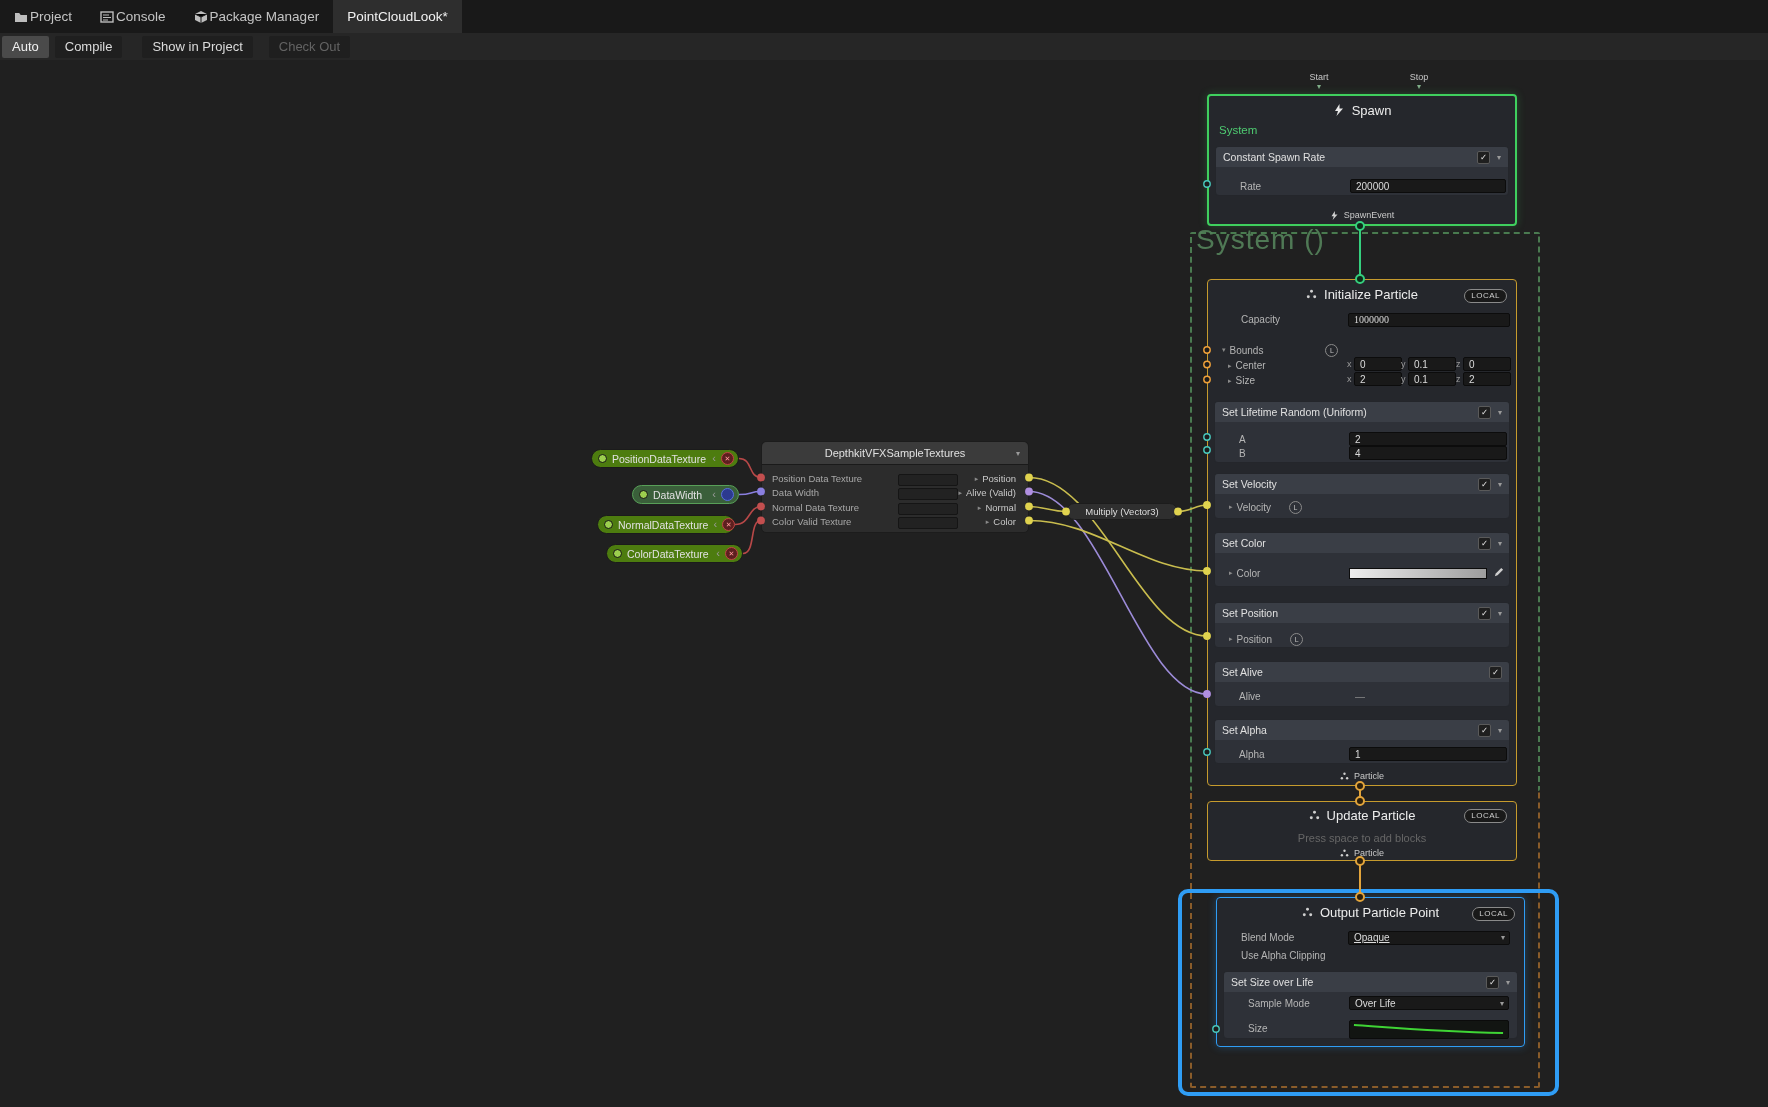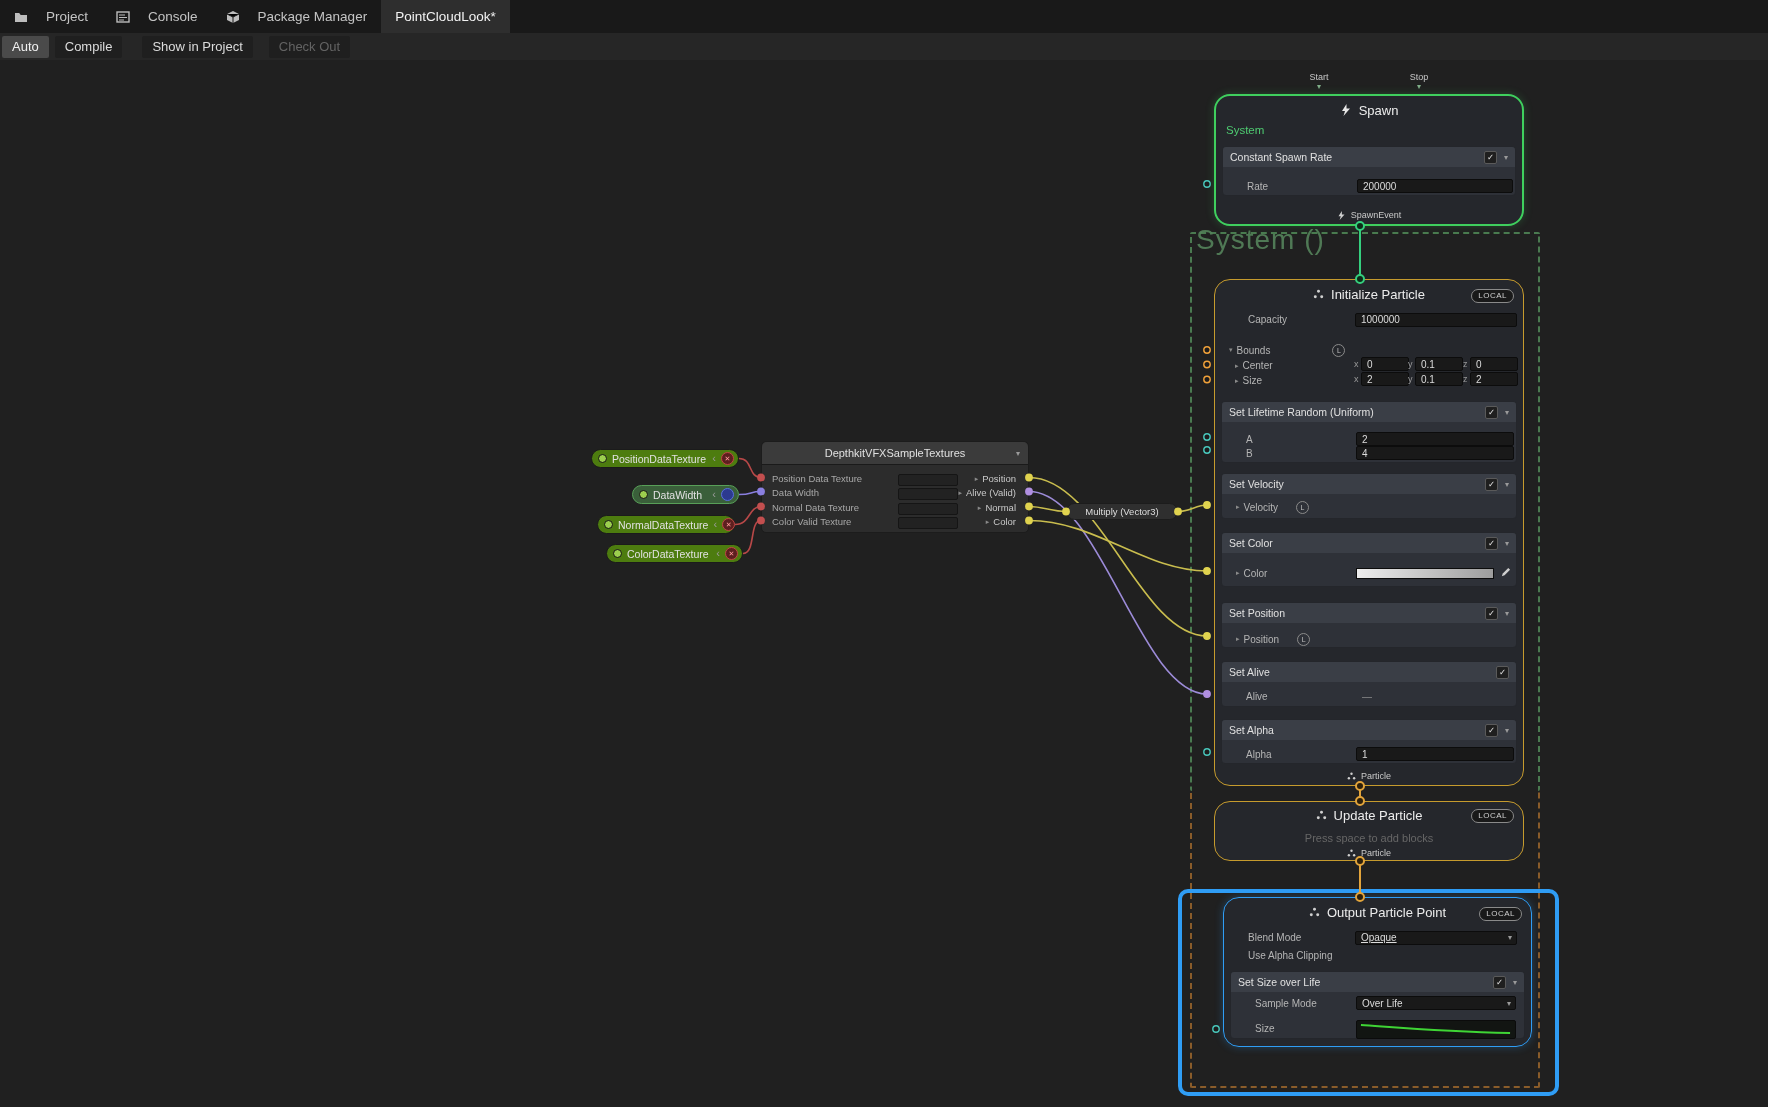--- a/index.html
+++ b/index.html
@@ -1,20 +1,20 @@
 <!DOCTYPE html>
 <html><head>
 <meta charset="utf-8">
 <style>
   html,body{margin:0;padding:0;background:#202020;font-family:"Liberation Sans",sans-serif;}
   .screen{position:relative;width:1768px;height:1107px;overflow:hidden;background:#202020;}
 
   
   .tabbar{position:absolute;left:0;top:0;width:1768px;height:33px;background:#191919;border-bottom:1px solid #101010;display:flex;align-items:stretch;z-index:50;}
-  .tab{display:flex;align-items:center;gap:18px;padding:0 14px;font-size:13.5px;color:#c4c4c4;cursor:default;}
+  .tab{display:flex;align-items:center;gap:2px;padding:0 14px;font-size:13.5px;color:#c4c4c4;cursor:default;}
   .tab.active{background:#2e2e2e;color:#f2f2f2;}
   .ticon{width:14px;height:14px;flex:0 0 auto;}
 
   
   .toolbar{position:absolute;left:0;top:33px;width:1768px;height:27px;background:#262626;display:flex;align-items:center;gap:6px;padding-left:2px;z-index:50;}
   .tbtn{height:22px;display:flex;align-items:center;padding:0 10px;font-size:13px;color:#dcdcdc;background:#1f1f1f;border-radius:2px;}
   .tbtn.primary{background:#4a4a4a;color:#f0f0f0;}
   .tbtn.disabled{color:#636363;}
 
   
@@ -52,21 +52,21 @@
   .gchev::after{content:"▾";}
   .grow{position:absolute;left:0;right:0;height:13px;}
   .glabel{position:absolute;left:10px;top:1px;font-size:9.5px;color:#a8a8a8;white-space:nowrap;}
   .gfield{position:absolute;left:136px;top:1.5px;width:58px;height:10px;background:#222;border:1px solid #151515;border-radius:2px;}
   .gout{position:absolute;right:12px;top:1px;display:flex;align-items:center;gap:4px;font-size:9.5px;color:#c9c9c9;white-space:nowrap;}
   .gexp{color:#8a8a8a;font-size:7px;}
   .gexp::after{content:"▸";}
   .mnode{position:absolute;background:#2f2f2f;border:1px solid #1c1c1c;border-radius:9px;display:flex;align-items:center;justify-content:center;font-size:9.5px;color:#dedede;z-index:5;box-sizing:border-box;}
 
   
-  .ctx{position:absolute;background:rgba(37,39,44,.97);border-radius:16px;z-index:5;box-sizing:border-box;margin-left:7px;}
+  .ctx{position:absolute;background:rgba(37,39,44,.97);border-radius:4px;z-index:5;box-sizing:border-box;}
   .ctx.spawn{border:2px solid #3fd05e;box-shadow:0 0 8px rgba(63,208,94,.25);}
   .ctx.particle{border:1.5px solid #c69b2d;}
   .ctx.selected{border:1.5px solid #2f9df5;box-shadow:0 0 8px rgba(47,157,245,.3);}
   .ctx-header{position:absolute;left:0;top:0;right:0;height:28px;display:flex;align-items:center;justify-content:center;gap:7px;color:#ececec;font-size:13px;}
   .badge{position:absolute;right:9px;top:9px;font-size:8px;letter-spacing:.5px;color:#cfcfcf;border:1px solid #8a8a8a;border-radius:8px;padding:1px 6px;background:#191919;line-height:1.2;z-index:6;}
   .sysname{position:absolute;left:10px;top:28px;font-size:11.5px;color:#4ecb71;}
   .row{position:absolute;left:0;right:0;display:flex;align-items:center;font-size:10px;color:#b5b5b5;}
   .lbl{white-space:nowrap;}
   .field{position:absolute;background:#191919;border:1px solid #0c0c0c;border-radius:2px;height:14px;color:#dcdcdc;font-size:10px;display:flex;align-items:center;padding:0 5px;box-sizing:border-box;}
   .dd::after{content:"▾";position:absolute;right:4px;color:#9a9a9a;font-size:8px;}
@@ -268,21 +268,21 @@
             <circle cx="2.5" cy="8" r="1.6" fill="#d0d0d0"></circle>
             <circle cx="6" cy="2" r="1.6" fill="#d0d0d0"></circle>
             <circle cx="9.5" cy="8" r="1.6" fill="#d0d0d0"></circle>
           </svg>
         <span>Initialize Particle</span>
       </div>
       <span class="badge">LOCAL</span>
 
       <div class="row" style="top:32px;height:15px;">
         <span class="lbl" style="margin-left:33px;">Capacity</span>
-        <span class="field" style="left:140px;right:6px;">1000000</span>
+        <span class="field" style="left:140px;right:6px;font-family:Liberation Serif, serif;">1000000</span>
       </div>
 
       <div class="row" style="top:62px;height:16px;">
         <span class="expd" style="margin-left:14px;"></span>
         <span class="lbl">Bounds</span>
         <span class="licon" style="margin-left:62px;"></span>
       </div>
       <div class="row" style="top:78px;height:15px;">
         <span class="exp" style="margin-left:20px;"></span>
         <span class="lbl">Center</span>

